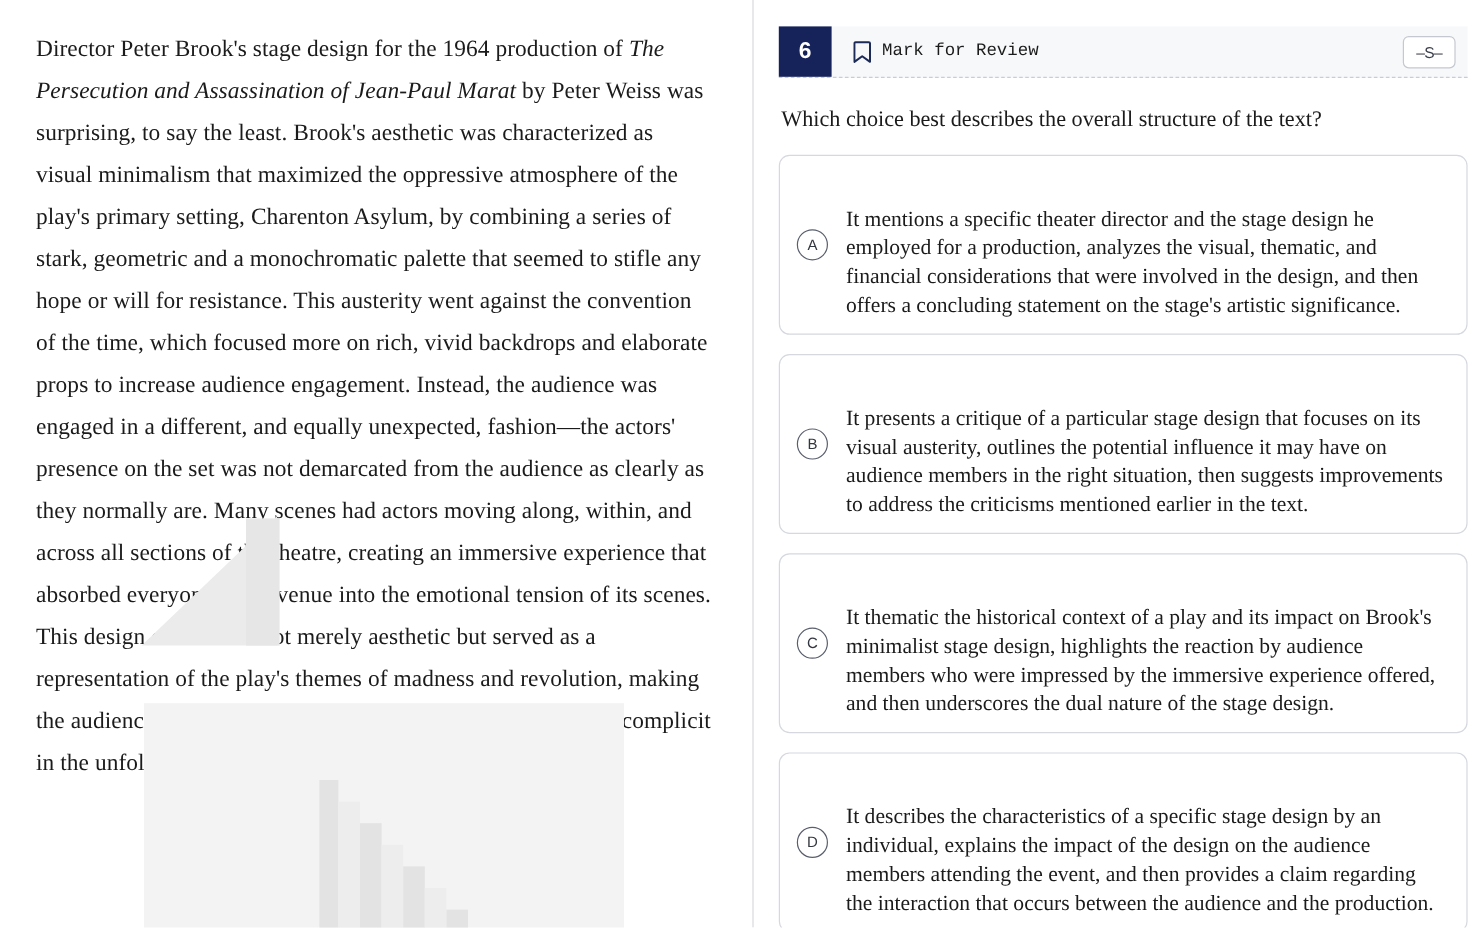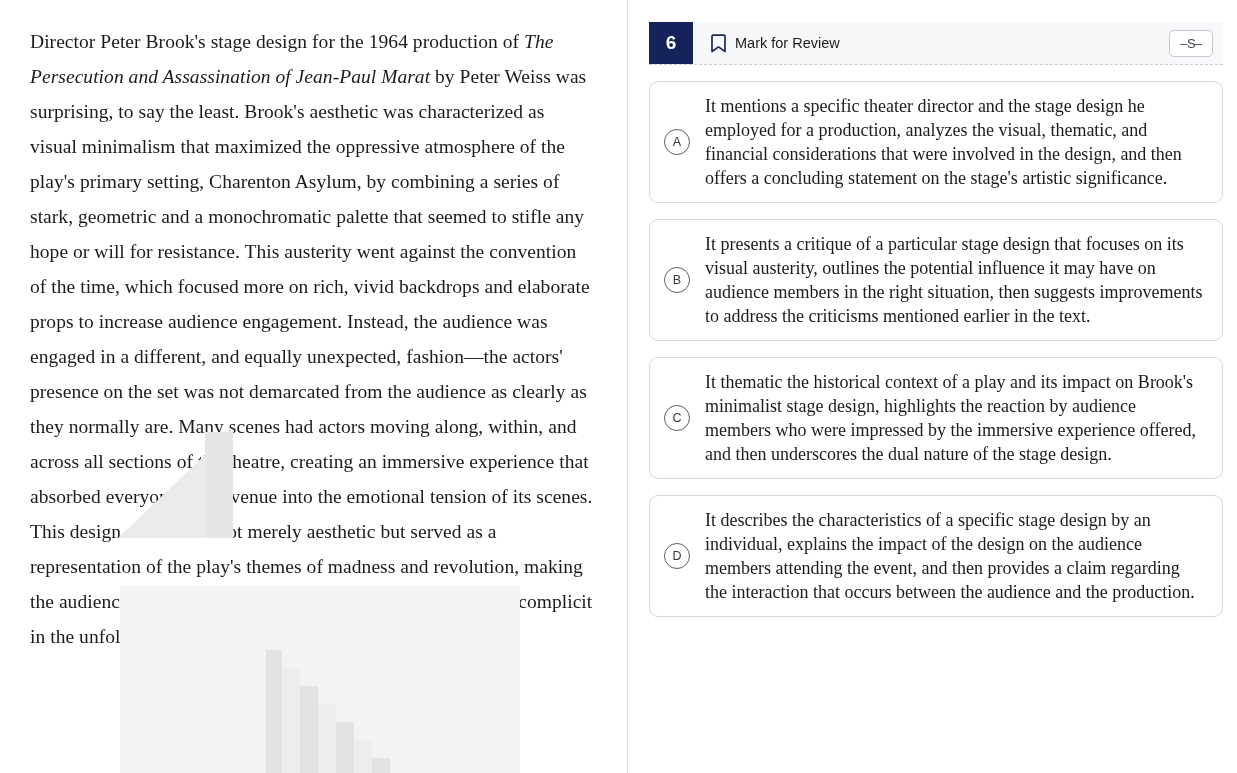--- a/index.html
+++ b/index.html
@@ -117,21 +117,21 @@
     flex: 0 0 auto;
   }
   .mark-review {
     display: flex;
     align-items: center;
     gap: 9px;
     margin-left: 18px;
     cursor: pointer;
   }
   .mark-review .label {
-    font-family: Liberation Sans, sans-serif;
+    font-family: Liberation Mono, monospace;
     font-size: 14.5px;
     color: #1b1b1b;
   }
   .bookmark-icon svg { display: block; }
 
   .abc-toggle {
     margin-left: auto;
     width: 42px;
     height: 25px;
     border: 1px solid #c5c8d1;
@@ -182,20 +182,21 @@
     justify-content: center;
     font-family: "Liberation Sans", sans-serif;
     font-size: 12.5px;
     color: #33373f;
     margin-right: 15px;
   }
   .choice-text {
     font-size: 18px;
     line-height: 24px;
     color: #1b1b1b;
+    margin-top: 28px;
   }
 </style>
 </head>
 <body>
 
 <div class="app">
 
   <div class="passage-pane">
     <div class="watermark wm-block"></div>
     <svg class="watermark wm-stairs" viewBox="0 0 140 126">
@@ -227,20 +228,21 @@
           </svg>
         </span>
         <span class="label">Mark for Review</span>
       </div>
 
       <div class="abc-toggle">
         <span class="glyph">–S–</span>
       </div>
     </div>
 
+    <div class="q-stem">Which choice best describes the overall structure of the text?</div>
 
     <div class="choices">
 
       <div class="choice">
         <span class="choice-letter">A</span>
         <span class="choice-text">It mentions a specific theater director and the stage design he employed for a production, analyzes the visual, thematic, and financial considerations that were involved in the design, and then offers a concluding statement on the stage's artistic significance.</span>
       </div>
 
       <div class="choice">
         <span class="choice-letter">B</span>

